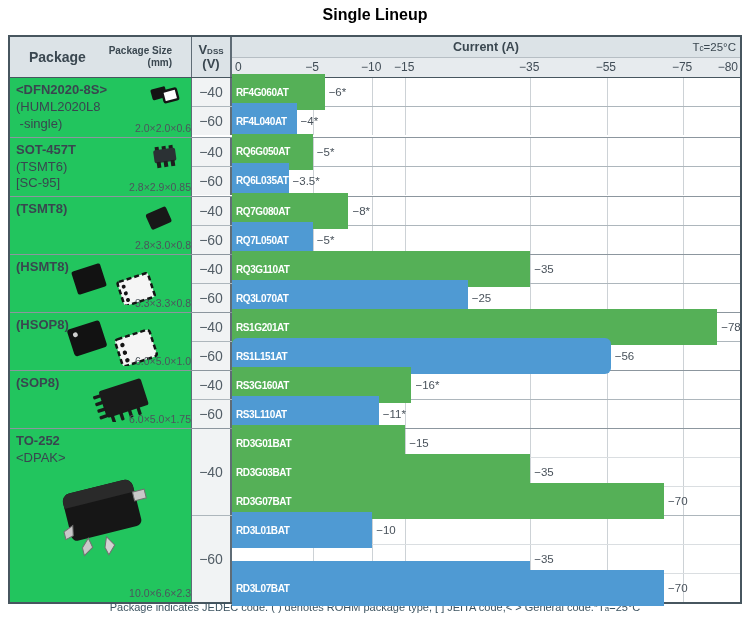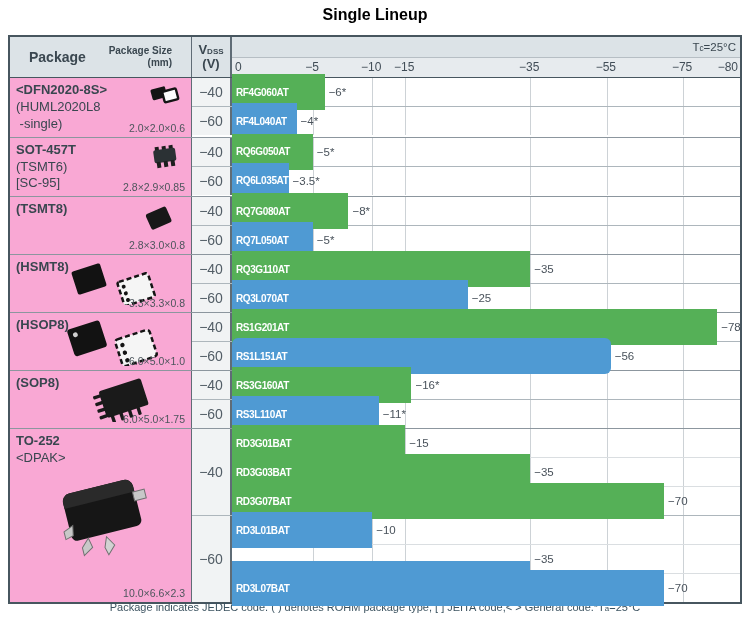--- a/index.html
+++ b/index.html
@@ -25,24 +25,24 @@
   .th-current-label{position:absolute;left:0;right:0;top:3px;text-align:center;
                     font-size:12.5px;font-weight:bold;color:#3a4750;}
   .th-tc{position:absolute;right:4px;top:4px;font-size:11.5px;color:#3a4750;}
   .th-tc sub,.f-right sub{font-size:.72em;vertical-align:baseline;}
   .th-ticks{height:19px;position:relative;background:#e7ebee;}
   .tick{position:absolute;top:2px;font-size:12px;color:#414d57;white-space:nowrap;}
   
   .group{display:flex;border-bottom:1px solid #8c969e;}
   .group:last-child{border-bottom:none;}
   .pkg-cell{width:182px;border-right:1px solid #5f6c76;box-sizing:border-box;
-            background:#f9a8d4;position:relative;padding:4px 6px;}
+            background:#22c55e;position:relative;padding:4px 6px;}
   .pkg-line{font-size:13px;color:#39464f;line-height:1.3;white-space:pre;}
   .pkg-line.bold{font-weight:bold;}
-  .pkg-size{position:absolute;right:6px;bottom:3px;font-size:10.5px;color:#4c555c;}
+  .pkg-size{position:absolute;right:0;bottom:3px;font-size:10.5px;color:#4c555c;}
   .pkg-icon{position:absolute;line-height:0;}
   .icon-g0{right:6px;top:4px;}   .icon-g1{right:8px;top:5px;}
   .icon-g2{right:14px;top:7px;}  .icon-g3{left:60px;top:6px;}
   .icon-g4{left:54px;top:3px;}   .icon-g5{left:68px;top:5px;}
   .icon-g6{left:26px;top:30px;}
   .group-right{flex:1;display:flex;flex-direction:column;min-width:0;}
   .vdss-section{display:flex;border-bottom:1px solid #adb6bc;}
   .vdss-section:last-child{border-bottom:none;}
   .vdss-cell{width:40px;border-right:2px solid #5f6c76;box-sizing:border-box;
              background:#f1f3f4;display:flex;align-items:center;justify-content:center;
@@ -73,20 +73,21 @@
       <div class="th-pkg">
         <span class="th-pkg-label">Package</span>
         <span class="th-size"><span>Package Size</span><br><span>(mm)</span></span>
       </div>
       <div class="th-vdss">
         <div><span>V</span><sub>DSS</sub></div>
         <div>(V)</div>
       </div>
       <div class="th-chart">
         <div class="th-current">
+          <span class="th-current-label">Current (A)</span>
           <span class="th-tc"><span>T</span><sub>c</sub><span>=25°C</span></span>
         </div>
         <div class="th-ticks" id="ticks">
             <span class="tick" style="left: 3px;">0</span>
             <span class="tick" style="left: 15.9%; transform: translateX(-55%);">−5</span>
             <span class="tick" style="left: 27.6%; transform: translateX(-55%);">−10</span>
             <span class="tick" style="left: 34.1%; transform: translateX(-55%);">−15</span>
             <span class="tick" style="left: 58.7%; transform: translateX(-55%);">−35</span>
             <span class="tick" style="left: 73.8%; transform: translateX(-55%);">−55</span>
             <span class="tick" style="left: 88.8%; transform: translateX(-55%);">−75</span>

